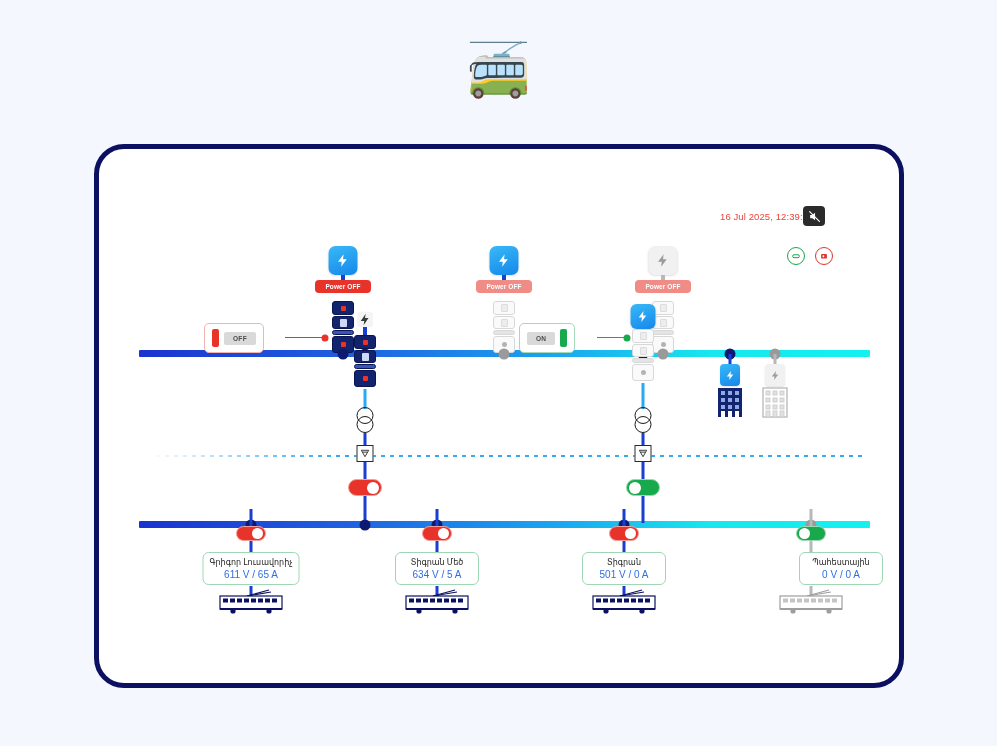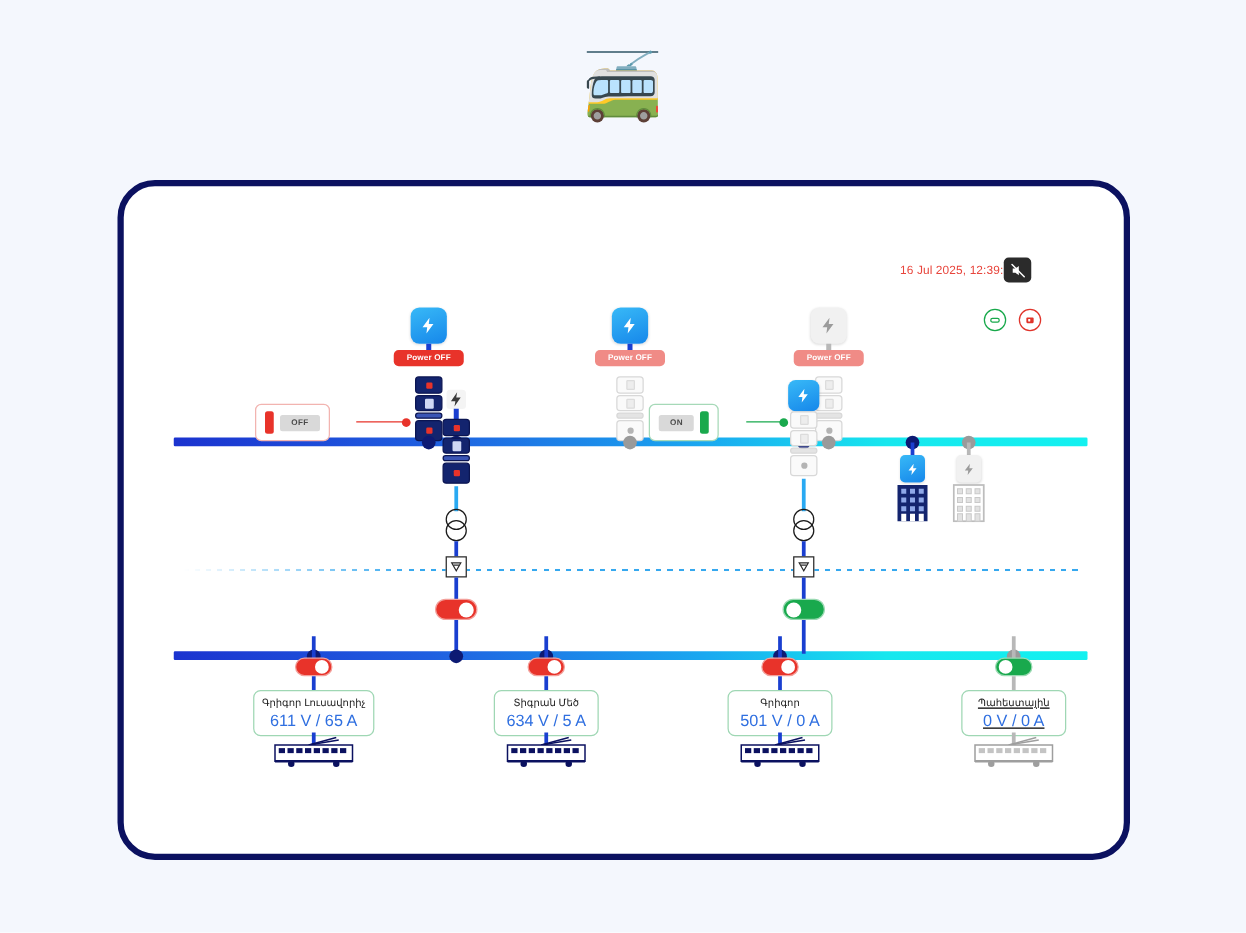--- a/index.html
+++ b/index.html
@@ -139,21 +139,21 @@
   .toggle.small{width:30px;height:15px;}
   .toggle.small .knob{width:11px;height:11px;}
   
   .card{
     position:absolute;transform:translateX(-50%);
     border-radius:6px;background:#fff;box-sizing:border-box;
     padding:5px 6px 4px;text-align:center;min-width:84px;
   }
   .card.ok{border:1px solid #9fd7b4;}
   .card .nm{font-size:8px;color:#1a1a1a;line-height:1.15;white-space:nowrap;}
-  .card .vals{font-size:13px;color:#2f6fe0;margin-top:2px;white-space:nowrap;}
+  .card .vals{font-size:10px;color:#2f6fe0;margin-top:2px;white-space:nowrap;}
   
   .statusbox{
     position:absolute;transform:translateY(-50%);
     border-radius:5px;box-sizing:border-box;background:#fff;
     padding:5px 7px;display:flex;align-items:center;gap:5px;
   }
   .statusbox.off{border:1px solid #f2b4b0;}
   .statusbox.on{border:1px solid #a6d9b8;}
   .statusbox .chip{
     font-size:6.5px;font-weight:700;color:#4a4a4a;background:#d9d9d9;
@@ -486,21 +486,21 @@
         <circle cx="52" cy="22" r="2.6" fill="#0b1160"></circle>
       </svg>
     </div>
 
     <div class="vline on" style="left:525px;top:360px;width:3px;height:18px;"></div>
     <div class="toggle red small" style="left:525px;top:377px;">
         <span class="knob"></span>
       </div>
     <div class="vline on" style="left:525px;top:392px;width:3px;height:14px;"></div>
     <div class="card ok" style="left:525px;top:403px;">
-      <div class="nm">Գրիգոր</div>
+      <div class="nm">Տիգրան</div>
       <div class="vals">501 V / 0 A</div>
     </div>
     <div class="vline on" style="left:525px;top:437px;width:3px;height:10px;"></div>
     <div class="trolley" style="left:525px;top:440px;">
       <svg width="68" height="26" viewBox="0 0 68 26" aria-hidden="true">
         <path d="M30 7 L52 1" stroke="#0b1160" stroke-width="1.1" fill="none"></path>
         <path d="M30 7 L54 3" stroke="#0b1160" stroke-width="1.1" fill="none"></path>
         <rect x="3" y="7" width="62" height="13" fill="#ffffff" stroke="#0b1160" stroke-width="1.2"></rect>
         <g fill="#0b1160">
           <rect x="6" y="9.5" width="5" height="4"></rect>
@@ -516,21 +516,21 @@
         <circle cx="16" cy="22" r="2.6" fill="#0b1160"></circle>
         <circle cx="52" cy="22" r="2.6" fill="#0b1160"></circle>
       </svg>
     </div>
 
     <div class="vline off" style="left:712px;top:360px;width:3px;height:18px;"></div>
     <div class="toggle green small" style="left:712px;top:377px;">
         <span class="knob"></span>
       </div>
     <div class="vline off" style="left:712px;top:392px;width:3px;height:14px;"></div>
-    <div class="card ok" style="left:712px;top:403px;text-decoration:underline;">
+    <div class="card ok" style="left:742px;top:403px;">
       <div class="nm">Պահեստային</div>
       <div class="vals">0 V / 0 A</div>
     </div>
     <div class="vline off" style="left:712px;top:437px;width:3px;height:10px;"></div>
     <div class="trolley" style="left:712px;top:440px;">
       <svg width="68" height="26" viewBox="0 0 68 26" aria-hidden="true">
         <path d="M30 7 L52 1" stroke="#9e9e9e" stroke-width="1.1" fill="none"></path>
         <path d="M30 7 L54 3" stroke="#9e9e9e" stroke-width="1.1" fill="none"></path>
         <rect x="3" y="7" width="62" height="13" fill="#ffffff" stroke="#9e9e9e" stroke-width="1.2"></rect>
         <g fill="#c4c4c4">

